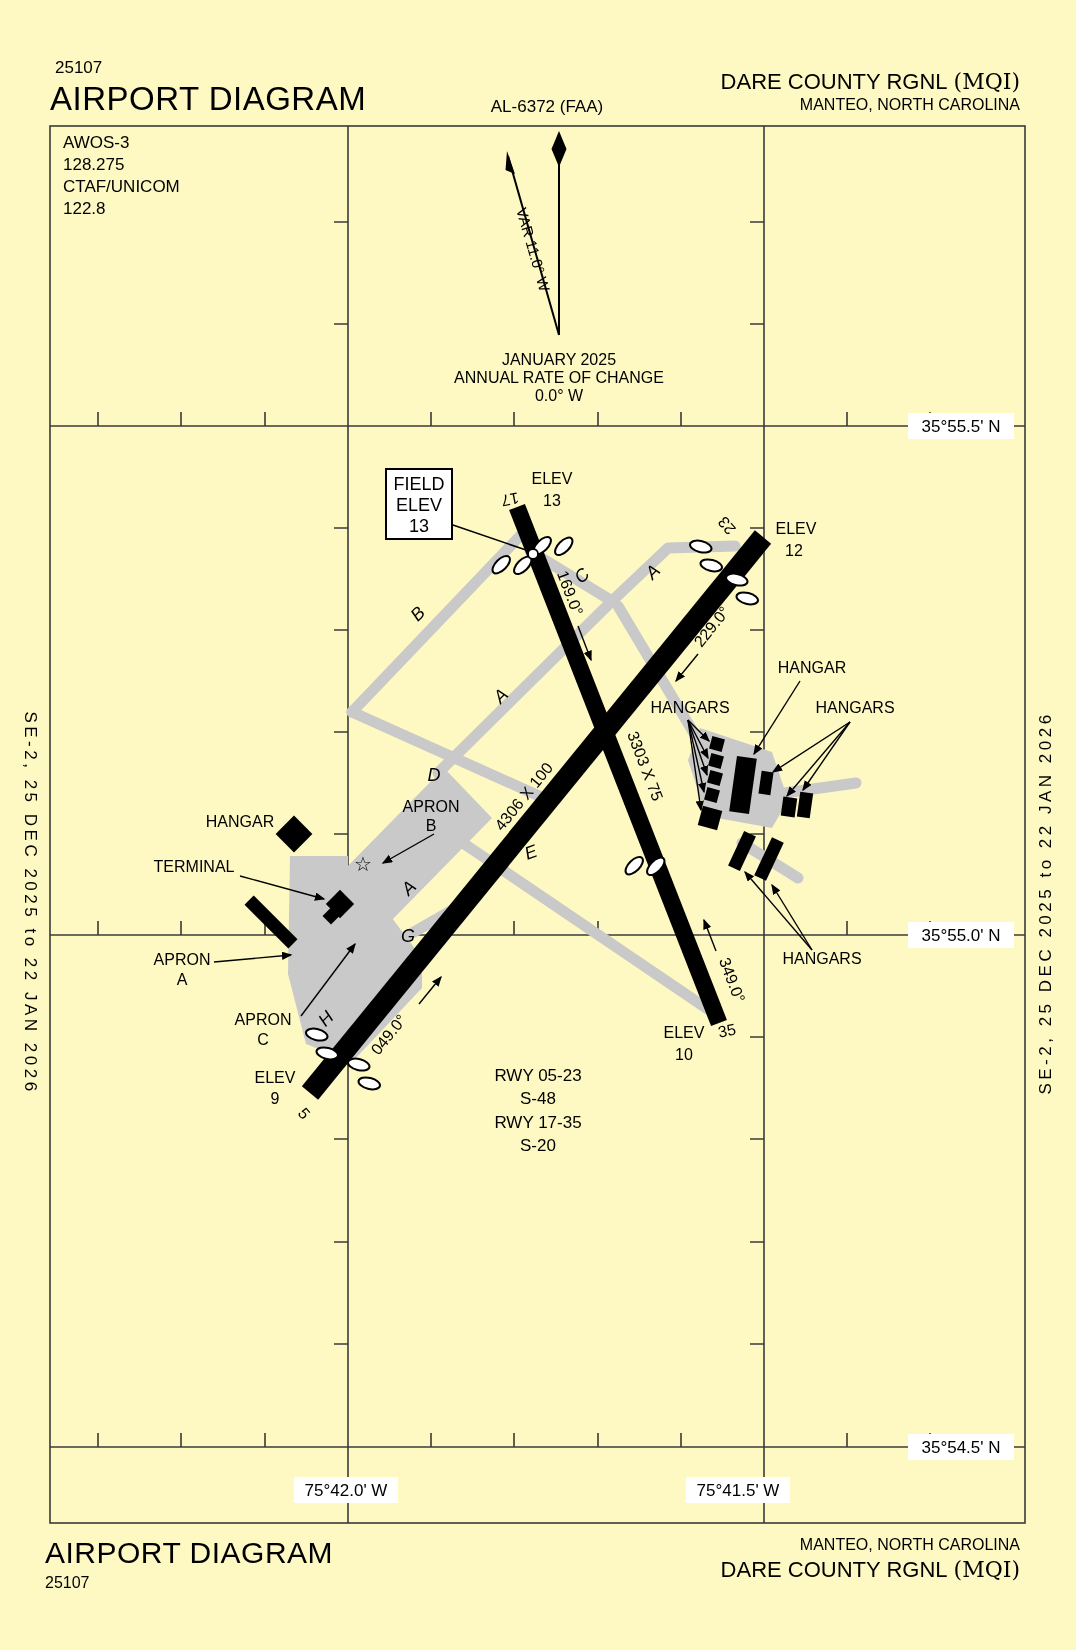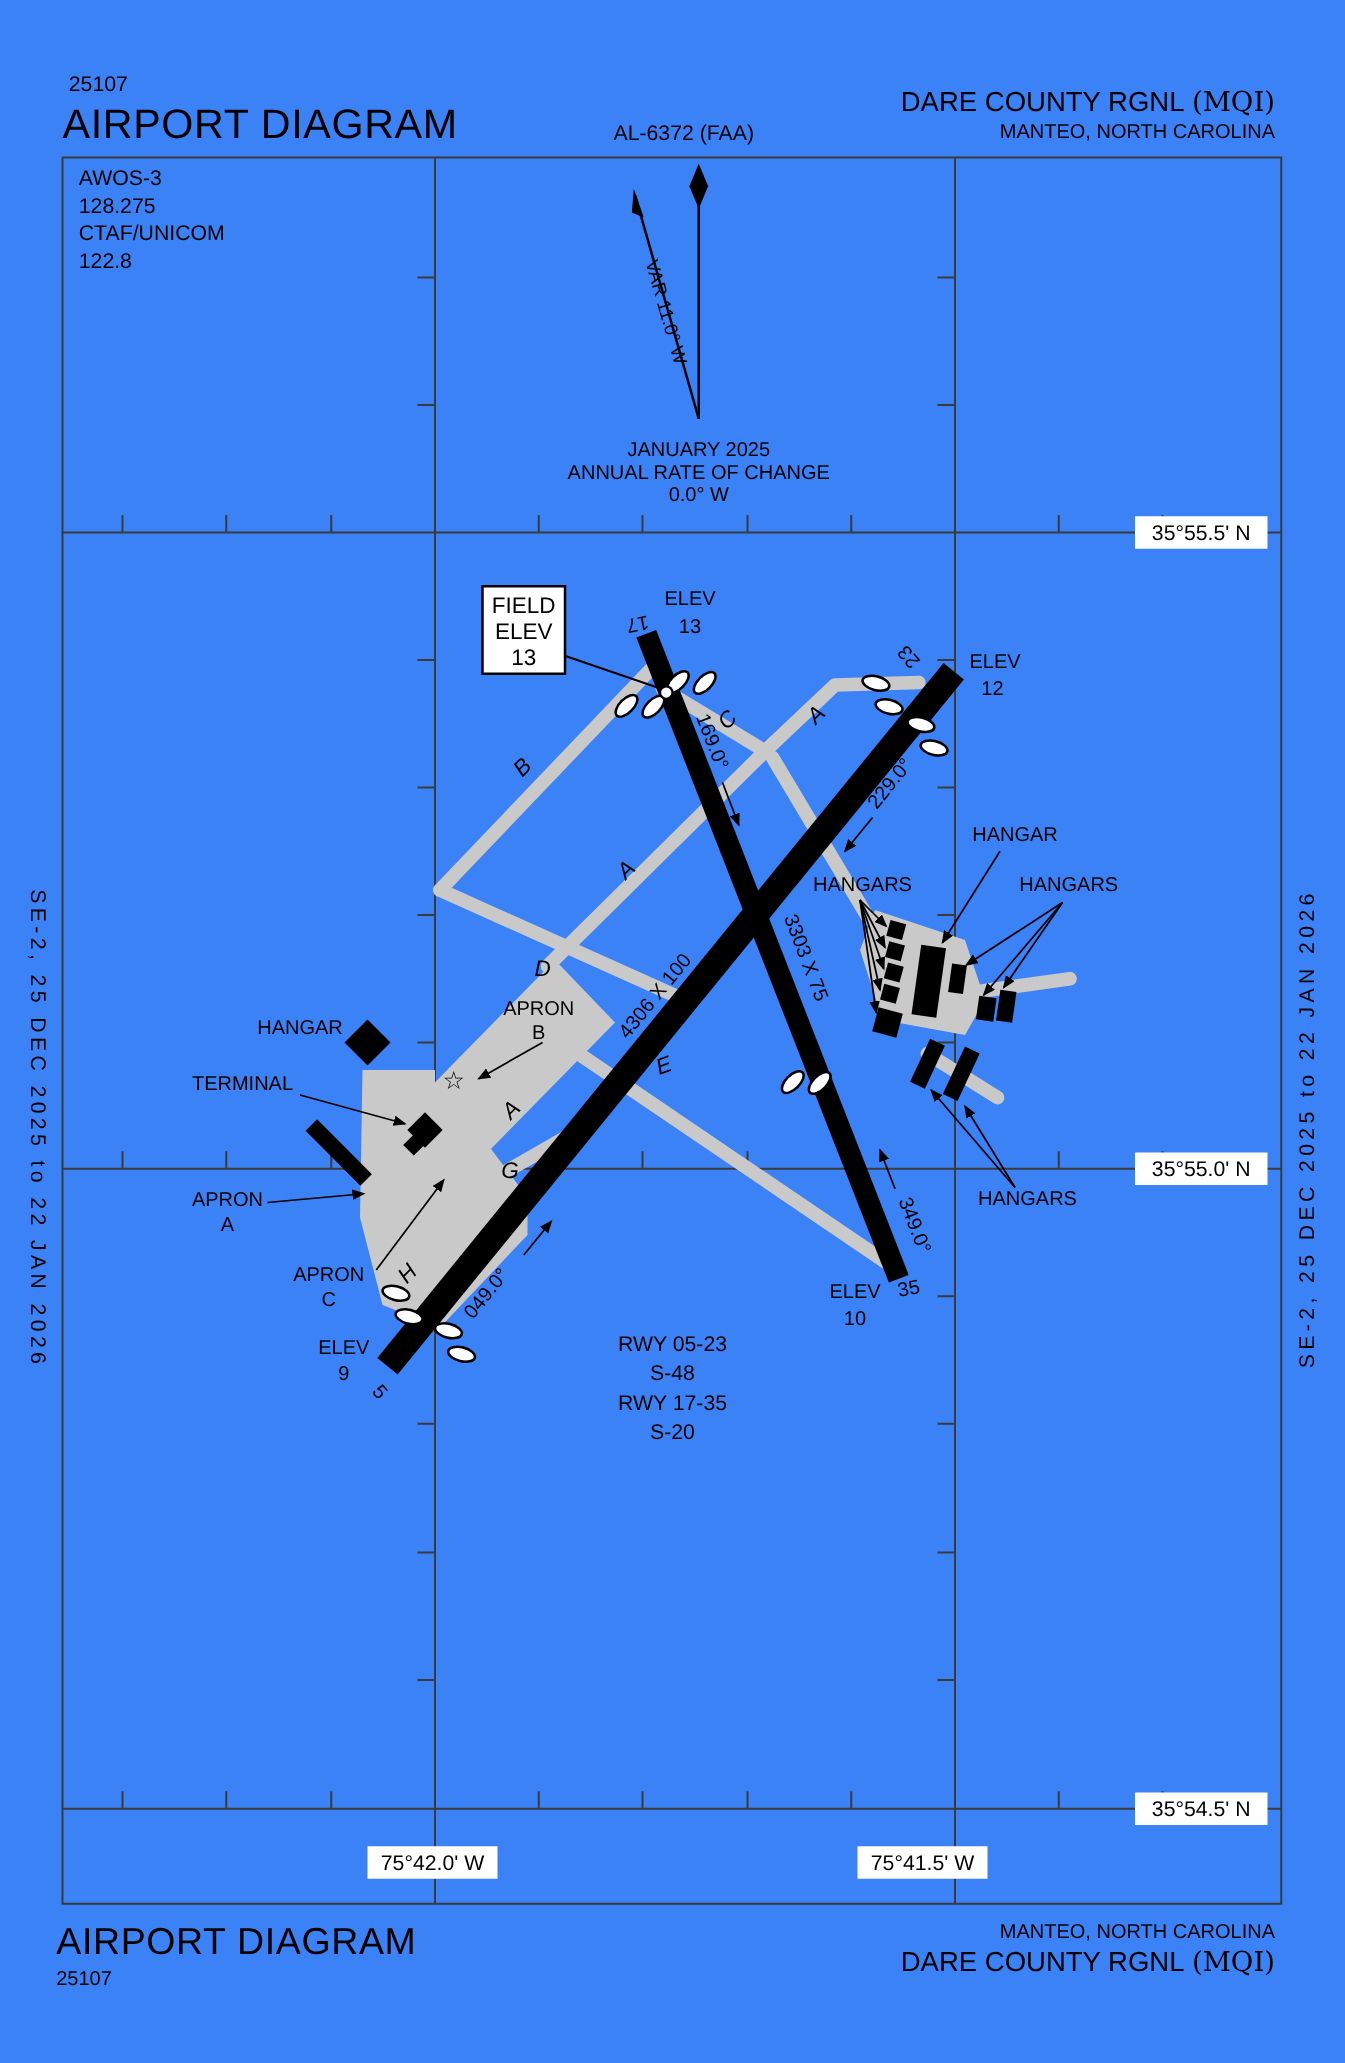--- a/index.html
+++ b/index.html
@@ -1,16 +1,16 @@
 <!DOCTYPE html>
 <html><head>
 <meta charset="utf-8">
 <style>
   html,body{margin:0;padding:0;background:#fff;}
-  .page{position:relative;width:1076px;height:1650px;background:#3b82f6;overflow:hidden;}
+  .page{position:relative;width:1076px;height:1650px;background:#fef9c3;overflow:hidden;}
   svg{position:absolute;left:0;top:0;}
   svg text{font-family:"Liberation Sans","DejaVu Sans",sans-serif;fill:#000;}
   .t17{font-size:17px;}
   .t16{font-size:16px;}
   .t15{font-size:15px;}
   .ttl{font-size:33px;letter-spacing:0.5px;}
   .ftl{font-size:30px;letter-spacing:0.5px;}
   .sub{font-size:22px;}
   .ser{font-family:"DejaVu Serif",serif;font-size:22px;}
   .mid{text-anchor:middle;}

